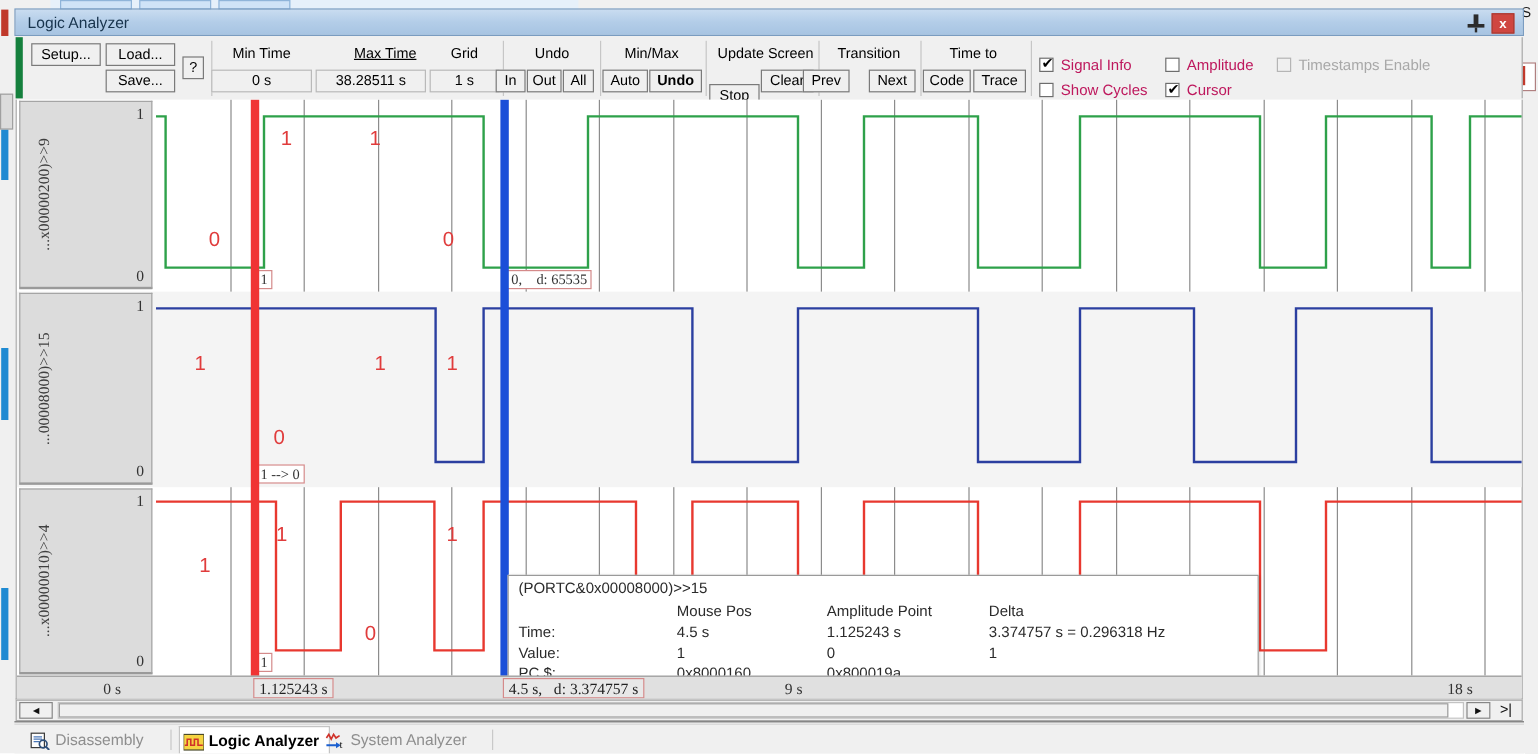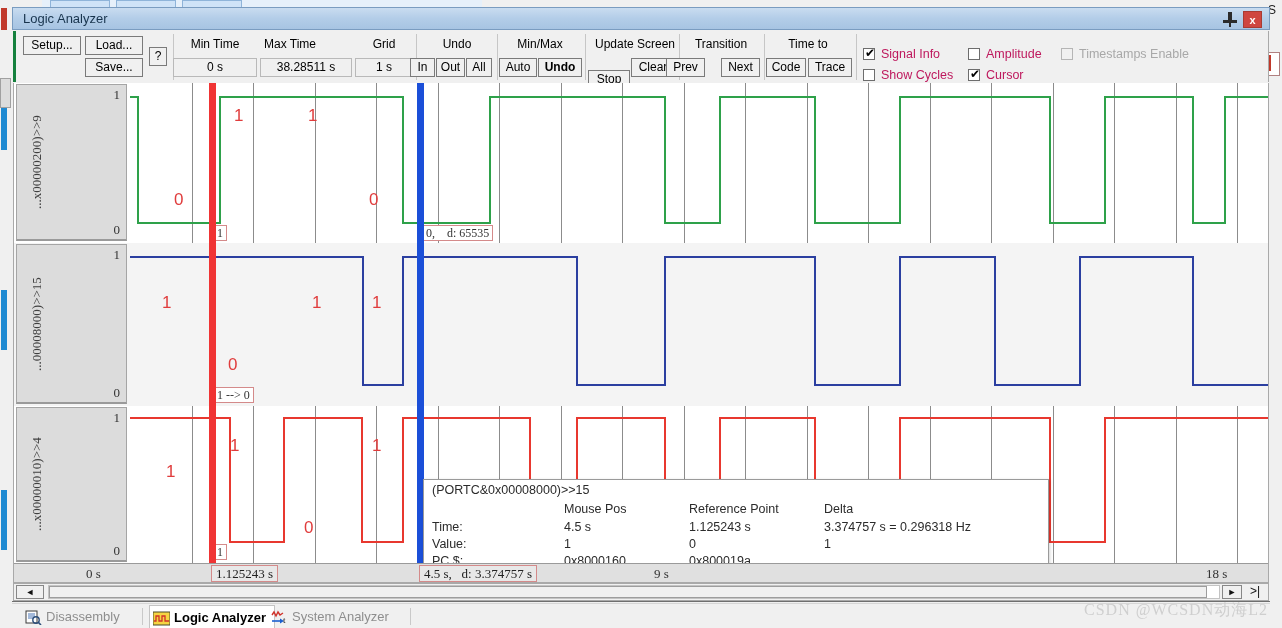--- a/index.html
+++ b/index.html
@@ -30,21 +30,21 @@
   .titlebar .ttl{position:absolute;left:10px;top:3px;font-size:13px;color:#18344d;}
   .pin{position:absolute;right:32px;top:4px;width:14px;height:15px;}
   .pin:before{content:"";position:absolute;left:5px;top:0;width:4px;height:8px;background:#2b2b2b;}
   .pin:after{content:"";position:absolute;left:0;top:8px;width:14px;height:3px;background:#2b2b2b;}
   .pin i{position:absolute;left:6px;top:11px;width:2px;height:4px;background:#2b2b2b;display:block;}
   .closebtn{position:absolute;right:7px;top:3px;width:19px;height:17px;background:#cf4640;border:1px solid #a93b33;
     color:#fff;font-size:11px;text-align:center;line-height:16px;font-weight:bold;box-sizing:border-box;}
 
   
   .toolbar{position:absolute;left:13px;top:31px;width:1256px;height:51px;background:#f0f0f0;
-    border-left:3px solid #15803d;border-right:1px solid #a9a9a9;box-sizing:border-box;}
+    border-left:6px solid #15803d;border-right:1px solid #a9a9a9;box-sizing:border-box;}
   .tbtn{position:absolute;background:#f0f0f0;border:1px solid #7a7a7a;box-sizing:border-box;
     font-size:12px;text-align:center;color:#000;line-height:17px;height:19px;}
   .tfield{position:absolute;background:#f0f0f0;border:1px solid #b9b9b9;box-sizing:border-box;
     font-size:12px;text-align:center;color:#000;line-height:17px;height:19px;}
   .tlabel{position:absolute;font-size:12px;color:#000;text-align:center;}
   .sep{position:absolute;width:1px;background:#c6c6c6;}
 
   .cbox{position:absolute;width:12px;height:12px;border:1px solid #6d6d6d;background:#fff;box-sizing:border-box;}
   .cbox.dis{border-color:#b5b5b5;background:#f0f0f0;}
   .cbox .tick{position:absolute;left:1px;top:-2px;font-size:12px;color:#000;line-height:12px;}
@@ -147,21 +147,21 @@
     <div class="tbtn" style="left:7px;top:5px;width:58px;">Setup...</div>
     <div class="tbtn" style="left:69px;top:5px;width:58px;">Load...</div>
     <div class="tbtn" style="left:69px;top:27px;width:58px;">Save...</div>
     <div class="tbtn" style="left:133px;top:16px;width:18px;">?</div>
 
     <div class="sep" style="left:157px;top:3px;height:46px;"></div>
 
     <div class="tlabel" style="left:157px;top:6px;width:84px;">Min Time</div>
     <div class="tfield" style="left:157px;top:27px;width:84px;">0 s</div>
 
-    <div class="tlabel" style="left:228px;top:6px;width:92px;">Max Time</div>
+    <div class="tlabel" style="left:256px;top:6px;width:92px;text-decoration:underline;">Max Time</div>
     <div class="tfield" style="left:244px;top:27px;width:92px;">38.28511 s</div>
 
     <div class="tlabel" style="left:339px;top:6px;width:58px;">Grid</div>
     <div class="tfield" style="left:339px;top:27px;width:58px;">1 s</div>
 
     <div class="sep" style="left:400px;top:3px;height:46px;"></div>
 
     <div class="tlabel" style="left:402px;top:6px;width:78px;">Undo</div>
     <div class="tbtn" style="left:394px;top:27px;width:25px;">In</div>
     <div class="tbtn" style="left:420px;top:27px;width:29px;">Out</div>
@@ -288,21 +288,21 @@
         <span class="vtag" style="left:408px;top:138px;">1,   d: 0</span>
       </div>
     </div>
 
     <div class="cursorline cur-red" style="left:195px;"></div>
     <div class="cursorline cur-blue" style="left:403px;"></div>
 
     <div class="tip">
       <span class="hdr">(PORTC&amp;0x00008000)&gt;&gt;15</span>
       <span class="col c1 r0">Mouse Pos</span>
-      <span class="col c2 r0">Reference Point</span>
+      <span class="col c2 r0">Amplitude Point</span>
       <span class="col c3 r0">Delta</span>
 
       <span class="col c0 r1">Time:</span>
       <span class="col c1 r1">4.5 s</span>
       <span class="col c2 r1">1.125243 s</span>
       <span class="col c3 r1">3.374757 s = 0.296318 Hz</span>
 
       <span class="col c0 r2">Value:</span>
       <span class="col c1 r2">1</span>
       <span class="col c2 r2">0</span>
@@ -364,14 +364,13 @@
           <line x1="1" y1="11" x2="9" y2="11" stroke="#1b5fd0" stroke-width="1.6"></line>
           <polygon points="9,8.5 13,11 9,13.5" fill="#1b5fd0"></polygon>
           <text x="12" y="13" font-size="9" fill="#111" font-family="Liberation Serif, serif">t</text>
         </svg>
       </span>
       <span>System Analyzer</span>
     </div>
     <div class="bsep" style="left:398px;"></div>
   </div>
 
-  <span class="watermark">CSDN @WCSDN动海L2</span>
 </div>
 
 </body></html>

